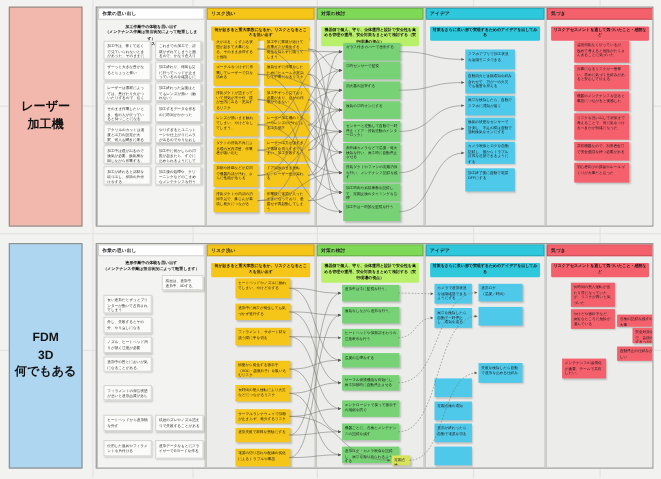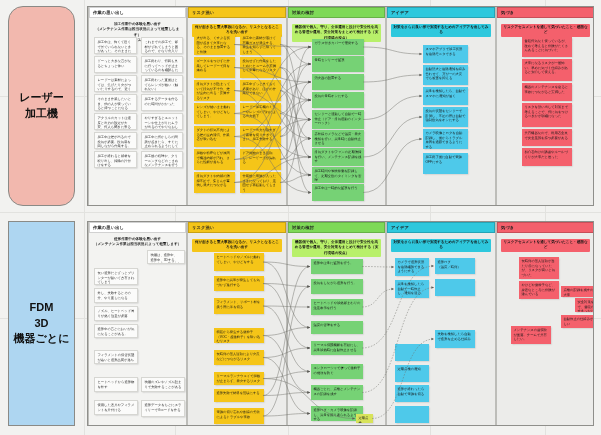--- a/index.html
+++ b/index.html
@@ -99,21 +99,21 @@
 
   <div class="gridline gv" style="left:84px"></div>
   <div class="gridline gv" style="left:175px"></div>
   <div class="gridline gv" style="left:288px"></div>
   <div class="gridline gv" style="left:430px"></div>
   <div class="gridline gv" style="left:545px"></div>
   <div class="gridline gh" style="top:96px"></div>
   <div class="gridline gh" style="top:212px"></div>
   <div class="gridline gh" style="top:318px"></div>
 
-  <div class="lane-label" id="label-laser" style="left:8px;top:6px;width:67px;height:200px;background:#f2b8ae;font-size:11px;border-radius:15px;">
+  <div class="lane-label" id="label-laser" style="left:8px;top:6px;width:67px;height:200px;background:#f2b8ae;font-size:11px;">
     <span class="txt">レーザー
 加工機</span>
   </div>
 
   <div class="lane" id="lane-laser" style="left:87px;top:6px;width:507px;height:200px;">
   <div class="col plain" style="left: 0px; width: 99px;">
         <div class="col-head" style="background: rgb(255, 255, 255);">
           <span>作業の思い出し</span>
         </div>
         <div class="col-sub" style="top: 15px;">加工作業中の体験を思い出す
@@ -259,21 +259,21 @@
         <path d="M275,150 C307.45,150 301.55,110 334,110"></path>
         <polygon points="334,110 331.4,108.7 331.4,111.3"></polygon>
         <path d="M275,185.5 C307.45,185.5 301.55,132 334,132"></path>
         <polygon points="334,132 331.4,130.7 331.4,133.3"></polygon>
       </svg>
     </div>
 
   <div class="lane-label" id="label-fdm" style="left:8px;top:221px;width:67px;height:205px;background:#aed6f1;font-size:11px;">
     <span class="txt">FDM
 3D
-機器ごとに</span>
+何でもある</span>
   </div>
 
   <div class="lane" id="lane-fdm" style="left:87px;top:221px;width:507px;height:205px;">
   <div class="col plain" style="left: 0px; width: 99px;">
         <div class="col-head" style="background: rgb(255, 255, 255);">
           <span>作業の思い出し</span>
         </div>
         <div class="col-sub" style="top: 15px;">造形作業中の体験を思い出す
 （メンテナンス作業は担当状況によって軽重します）</div>
         <div class="note white" style="left: 58px; top: 28px; width: 38px; height: 14px;">積層は、造形中、

